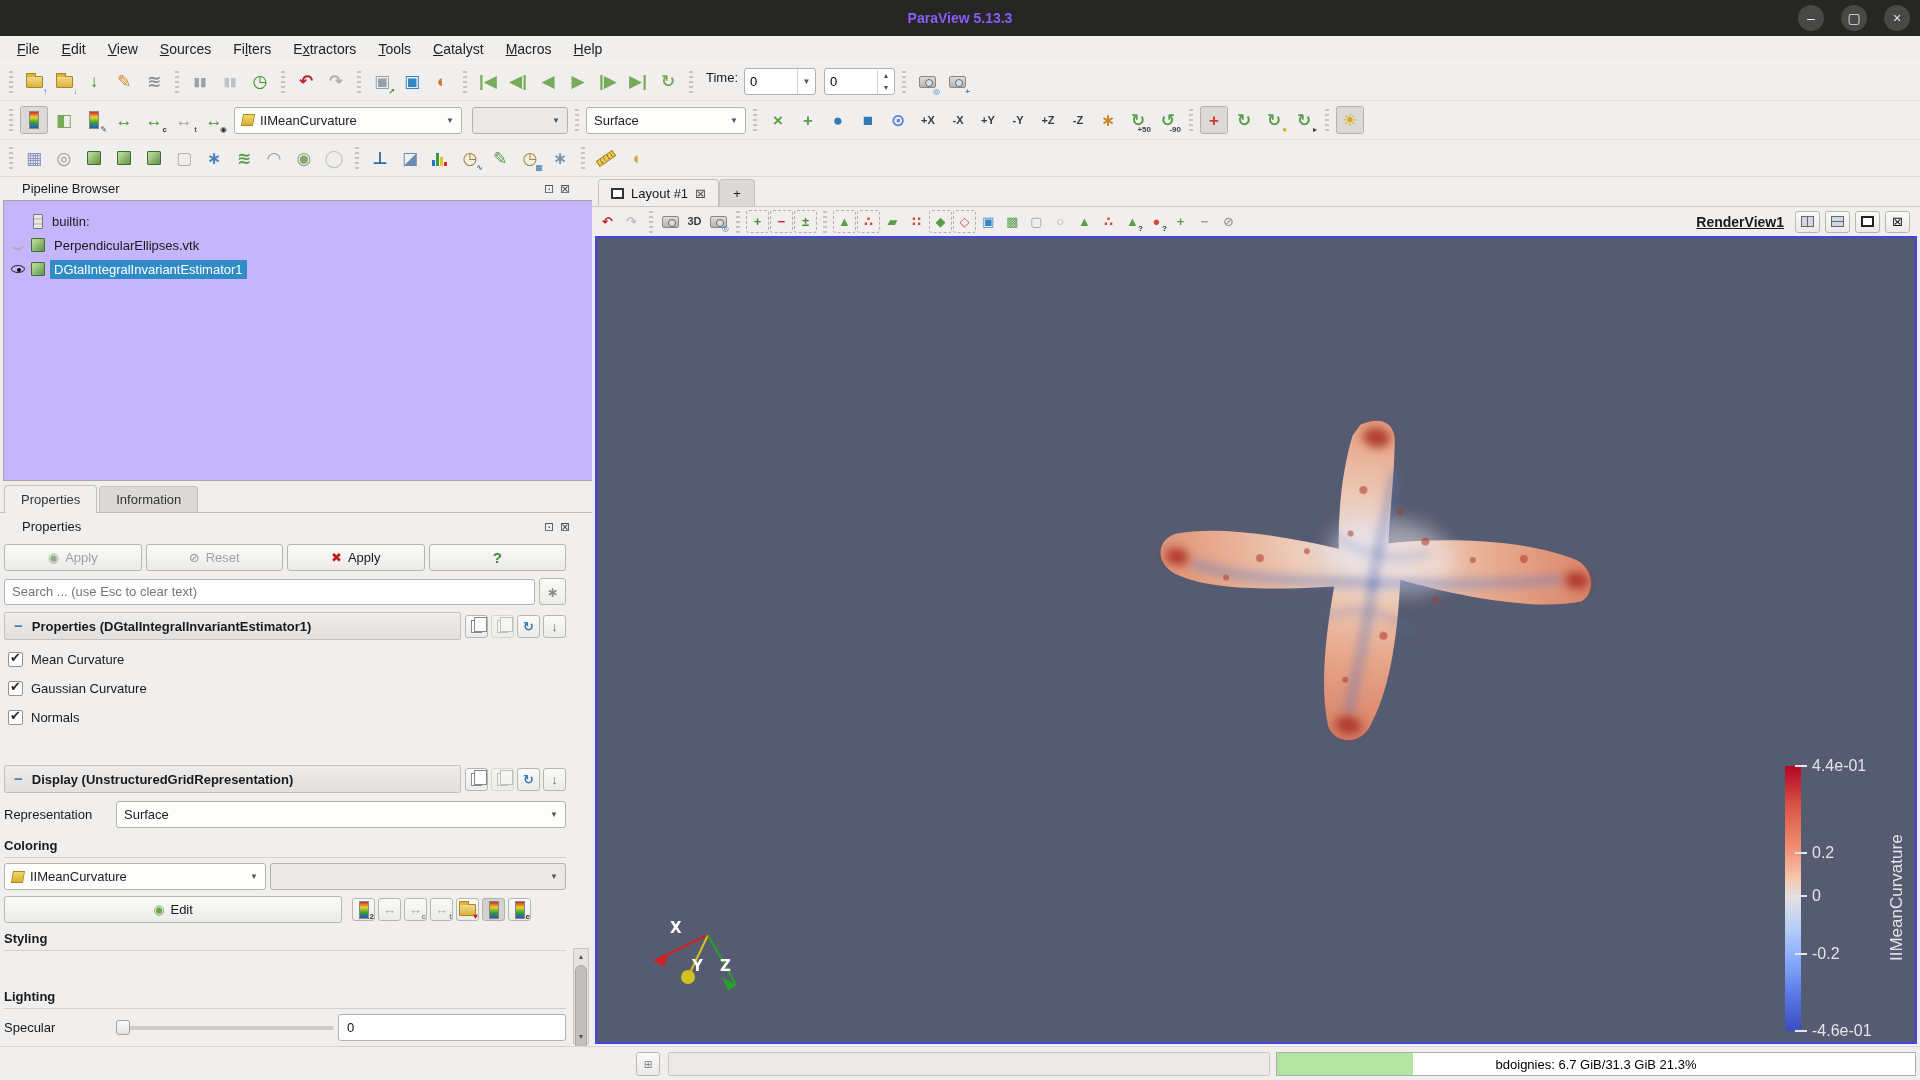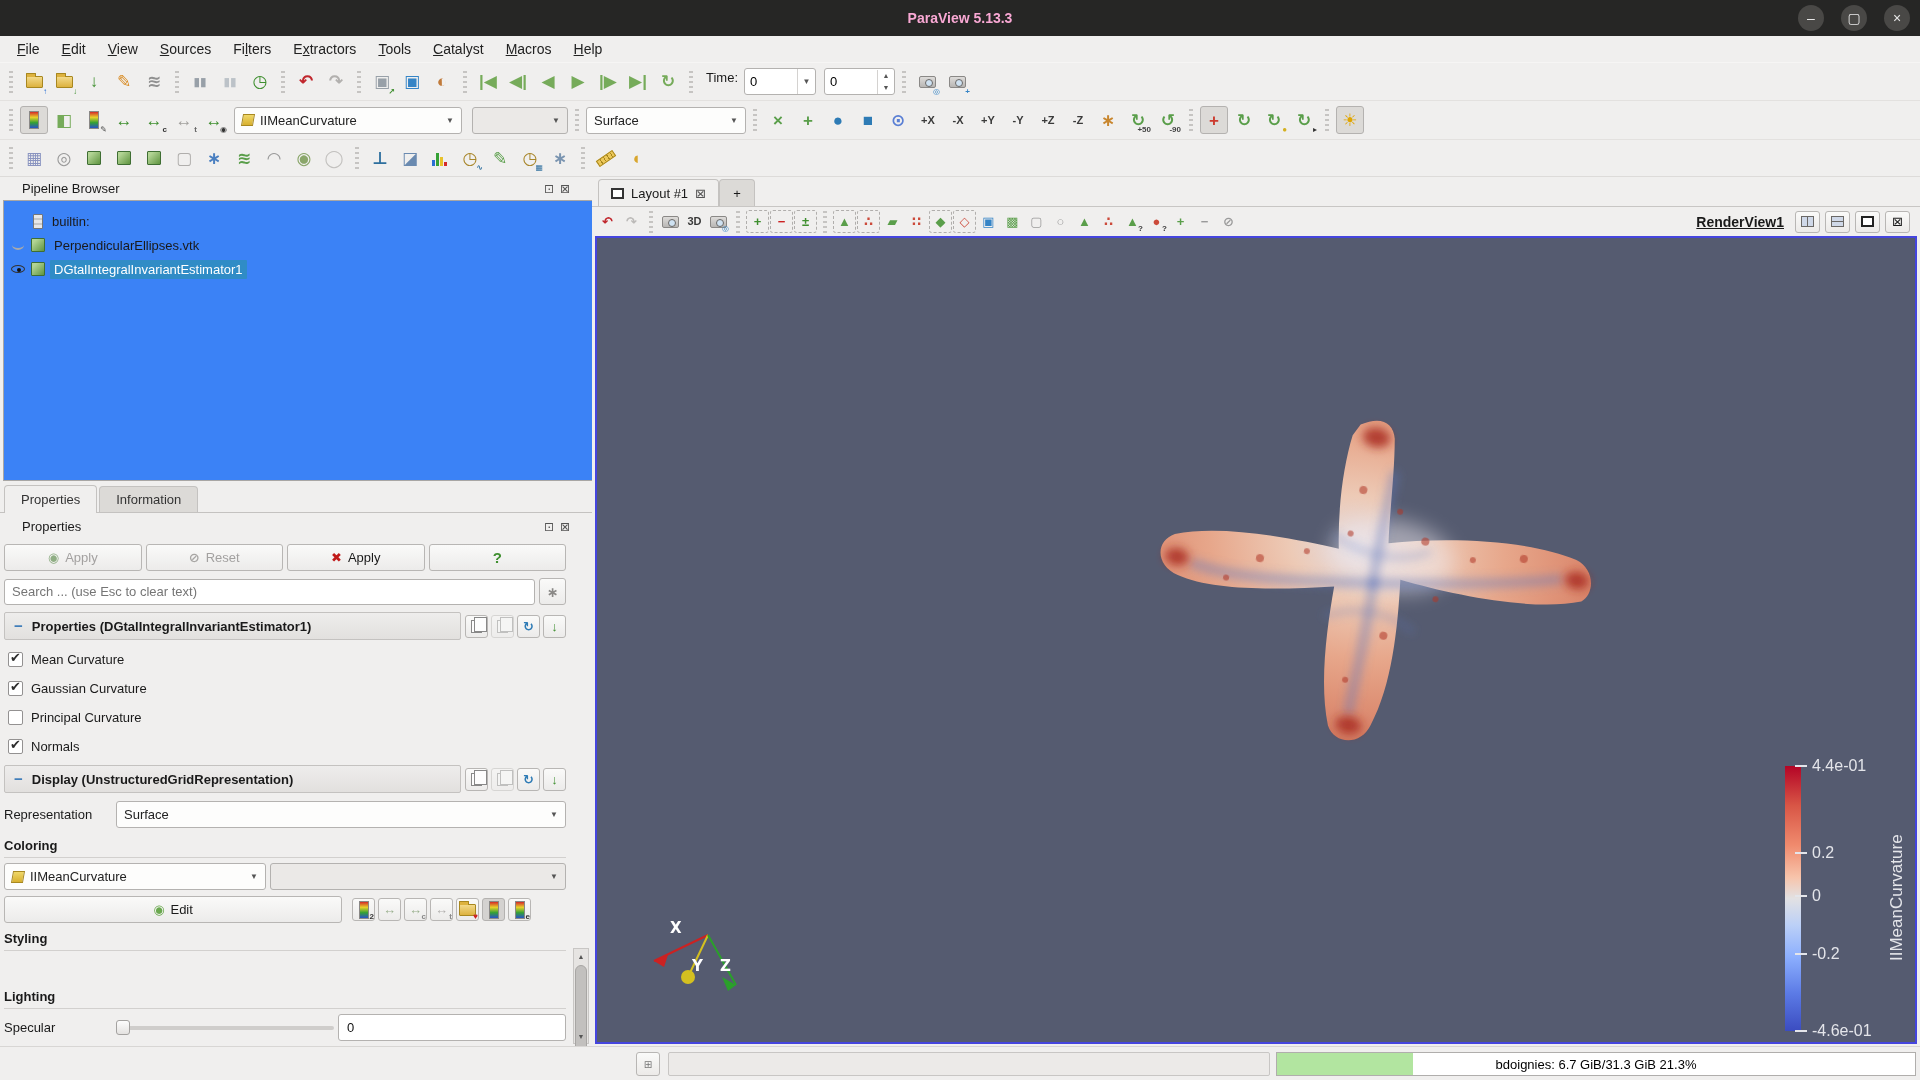--- a/index.html
+++ b/index.html
@@ -2,21 +2,21 @@
 <html><head>
 <meta charset="utf-8">
 <style>
   * { margin:0; padding:0; box-sizing:border-box; }
   html,body { width:1920px; height:1080px; overflow:hidden;
     font-family:"Liberation Sans","DejaVu Sans",sans-serif; font-size:13px; color:#1a1a1a;
     background:#f0efee; }
   
   #titlebar { position:absolute; left:0; top:0; width:1920px; height:36px; background:#262625;
     display:flex; align-items:center; justify-content:center; }
-  #titlebar .title { color:#f9a8d4; font-weight:bold; font-size:14px; }
+  #titlebar .title { color:#8b5cf6; font-weight:bold; font-size:14px; }
   #winbtns { position:absolute; right:10px; top:5px; display:flex; gap:17px; }
   .winbtn { width:26px; height:26px; border-radius:50%; background:#494846; color:#e8e8e8;
     display:flex; align-items:center; justify-content:center; font-size:14px; }
   
   #menubar { position:absolute; left:0; top:36px; width:1920px; height:26px; background:#f0efee;
     display:flex; align-items:center; padding-left:6px; }
   .menu-item { padding:3px 11px; font-size:14px; color:#222; }
   
   .toolbar { position:absolute; left:0; width:1920px; background:#f0efee; display:flex;
     align-items:center; gap:2px; padding:0 4px; border-top:1px solid #f6f5f4; }
@@ -71,21 +71,21 @@
   .spinwrap input { border:none; outline:none; width:52px; height:23px; padding:0 5px; font-size:13px;
     font-family:inherit; background:transparent; }
   .spin-arrow { width:18px; height:25px; display:flex; align-items:center; justify-content:center;
     color:#555; font-size:8px; border-left:1px solid #d4d2d0; }
   .spincol { display:flex; flex-direction:column; width:17px; border-left:1px solid #d4d2d0; }
   .spincol span { height:12px; display:flex; align-items:center; justify-content:center; font-size:7px; color:#555; }
   
   #leftpanel { position:absolute; left:0; top:177px; width:592px; height:869px; background:#f0efee; }
   .dock-title { height:23px; display:flex; align-items:center; padding:0 22px; font-size:13px; color:#1a1a1a; }
   .dock-btns { margin-left:auto; display:flex; gap:6px; color:#555; font-size:12px; }
-  #pipeline-tree { position:absolute; left:3px; top:23px; width:610px; height:281px; background:#3b82f6;
+  #pipeline-tree { position:absolute; left:3px; top:23px; width:610px; height:281px; background:#c4b5fd;
     border:1px solid #a8a6a4; padding-top:8px; }
   .tree-row { display:flex; align-items:center; height:24px; gap:5px; padding-left:6px; font-size:13px; }
   .tree-label { padding:2px 4px; border-radius:1px; }
   .tree-label.selected { background:#308cc6; color:#fff; }
   .eye { width:16px; height:16px; position:relative; flex:0 0 16px; }
   .eye.open::before { content:""; position:absolute; inset:4px 1px; border:1.5px solid #333; border-radius:50%; }
   .eye.open::after { content:""; position:absolute; left:6.5px; top:7px; width:4px; height:4px;
     background:#111; border-radius:50%; }
   .eye.closed::before { content:""; position:absolute; left:2px; right:2px; top:3px; height:8px;
     border-bottom:2px solid #aaa; border-radius:50%; }
@@ -577,24 +577,20 @@
     </div>
 
     <div id="source-checks" style="position:absolute;left:8px;top:134px;width:550px;">
         <div class="row cbrow" style="position: relative; left: 0px; margin-bottom: 5px;">
           <span class="cb checked"></span>
           <span>Mean Curvature</span>
         </div>
         <div class="row cbrow" style="position: relative; left: 0px; margin-bottom: 5px;">
           <span class="cb checked"></span>
           <span>Gaussian Curvature</span>
-        </div>
-        <div class="row cbrow" style="position: relative; left: 0px; margin-bottom: 5px;">
-          <span class="cb"></span>
-          <span>Principal Curvature</span>
         </div>
         <div class="row cbrow" style="position: relative; left: 0px; margin-bottom: 5px;">
           <span class="cb checked"></span>
           <span>Normals</span>
         </div>
       </div>
 
     <div class="row" style="top:252px;">
       <span class="sec-hdr">
         <span class="collapse">−</span>

